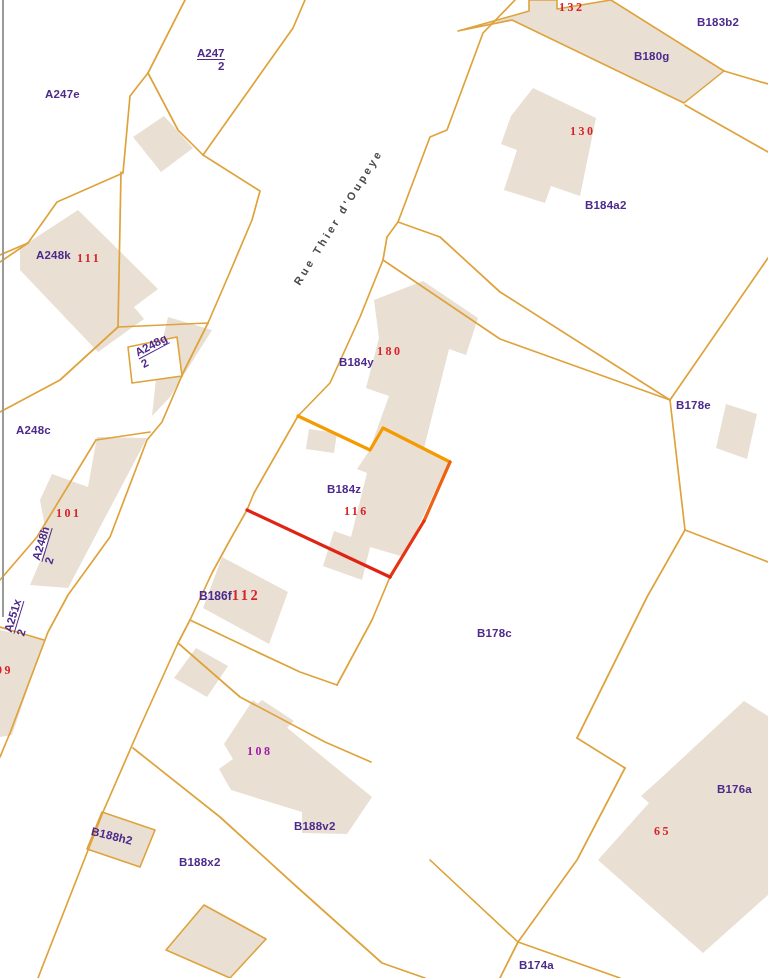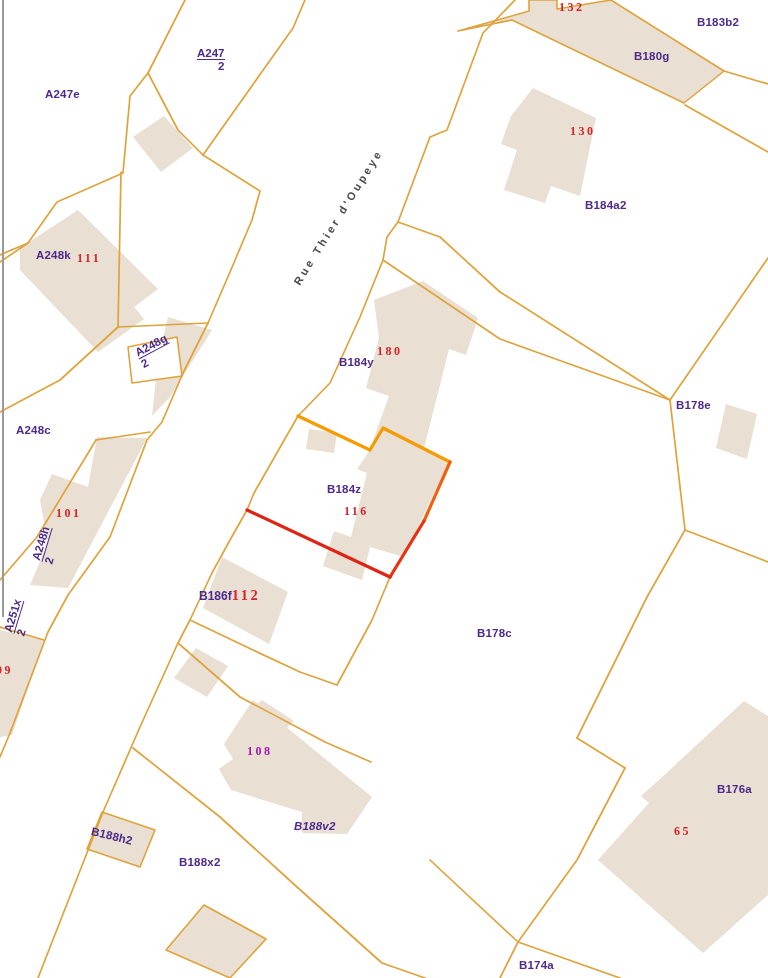--- a/index.html
+++ b/index.html
@@ -88,21 +88,21 @@
       <div class="plabel" style="left: 45px; top: 88px; color: rgb(77, 42, 140);">A247e</div>
       <div class="plabel" style="left: 36px; top: 249px; color: rgb(77, 42, 140);">A248k</div>
       <div class="plabel" style="left: 16px; top: 424px; color: rgb(77, 42, 140);">A248c</div>
       <div class="plabel" style="left: 697px; top: 16px; color: rgb(77, 42, 140);">B183b2</div>
       <div class="plabel" style="left: 634px; top: 50px; color: rgb(77, 42, 140);">B180g</div>
       <div class="plabel" style="left: 585px; top: 199px; color: rgb(77, 42, 140);">B184a2</div>
       <div class="plabel" style="left: 676px; top: 399px; color: rgb(77, 42, 140);">B178e</div>
       <div class="plabel" style="left: 339px; top: 356px; color: rgb(77, 42, 140);">B184y</div>
       <div class="plabel" style="left: 327px; top: 483px; color: rgb(77, 42, 140);">B184z</div>
       <div class="plabel" style="left: 477px; top: 627px; color: rgb(77, 42, 140);">B178c</div>
-      <div class="plabel" style="left: 294px; top: 820px; color: rgb(77, 42, 140); font-style: italic;">B188v2</div>
+      <div class="plabel" style="left: 294px; top: 820px; color: rgb(77, 42, 140);">B188v2</div>
       <div class="plabel" style="left: 179px; top: 856px; color: rgb(77, 42, 140);">B188x2</div>
       <div class="plabel" style="left: 93px; top: 825px; transform: rotate(14deg); transform-origin: left top; color: rgb(77, 42, 140);">B188h2</div>
       <div class="plabel" style="left: 669px; top: 783px; color: rgb(77, 42, 140); margin-left: 48px;">B176a</div>
       <div class="plabel" style="left: 519px; top: 959px; color: rgb(77, 42, 140);">B174a</div>
       <div class="frac" style="left: 197px; top: 47px; color: rgb(77, 42, 140); text-align: right;">
         <span class="ftop" style="border-color: rgb(77, 42, 140);">A247</span>
         <span class="fbot">2</span>
       </div>
       <div class="frac" style="left: 133px; top: 348px; transform: rotate(-28deg); transform-origin: left top; color: rgb(77, 42, 140);">
         <span class="ftop" style="border-color: rgb(77, 42, 140);">A248g</span>
@@ -118,17 +118,17 @@
       </div>
       <div class="hnum" style="left: 559px; top: 1px; color: rgb(216, 35, 42);">132</div>
       <div class="hnum" style="left: 522px; top: 125px; color: rgb(216, 35, 42); margin-left: 48px;">130</div>
       <div class="hnum" style="left: 77px; top: 252px; color: rgb(216, 35, 42);">111</div>
       <div class="hnum" style="left: 377px; top: 345px; color: rgb(216, 35, 42);">180</div>
       <div class="hnum" style="left: 344px; top: 505px; color: rgb(216, 35, 42);">116</div>
       <div class="hnum" style="left: 56px; top: 507px; color: rgb(216, 35, 42);">101</div>
       <div class="hnum" style="left: -4px; top: 664px; color: rgb(216, 35, 42);">99</div>
       <div class="hnum" style="left: 247px; top: 745px; color: #a21caf;">108</div>
       <div class="hnum" style="left: 191px; top: 996px; color: #6d28d9;">104</div>
-      <div class="hnum" style="left: 654px; top: 825px; color: rgb(216, 35, 42); margin-left: 20px;">65</div>
+      <div class="hnum" style="left: 654px; top: 825px; color: rgb(216, 35, 42);">65</div>
       <div class="combo" style="left: 199px; top: 587px;"><span class="cpar" style="color: rgb(77, 42, 140);">B186f</span><span class="cnum" style="color: rgb(216, 35, 42); margin-top: 28px;">112</span></div>
       <div class="street" style="color: rgb(74, 74, 74); left: 338px; top: 217px; transform: translate(-50%, -50%) rotate(-58deg);">Rue Thier d'Oupeye</div>
     </div>
 </div>
 
 </body></html>

